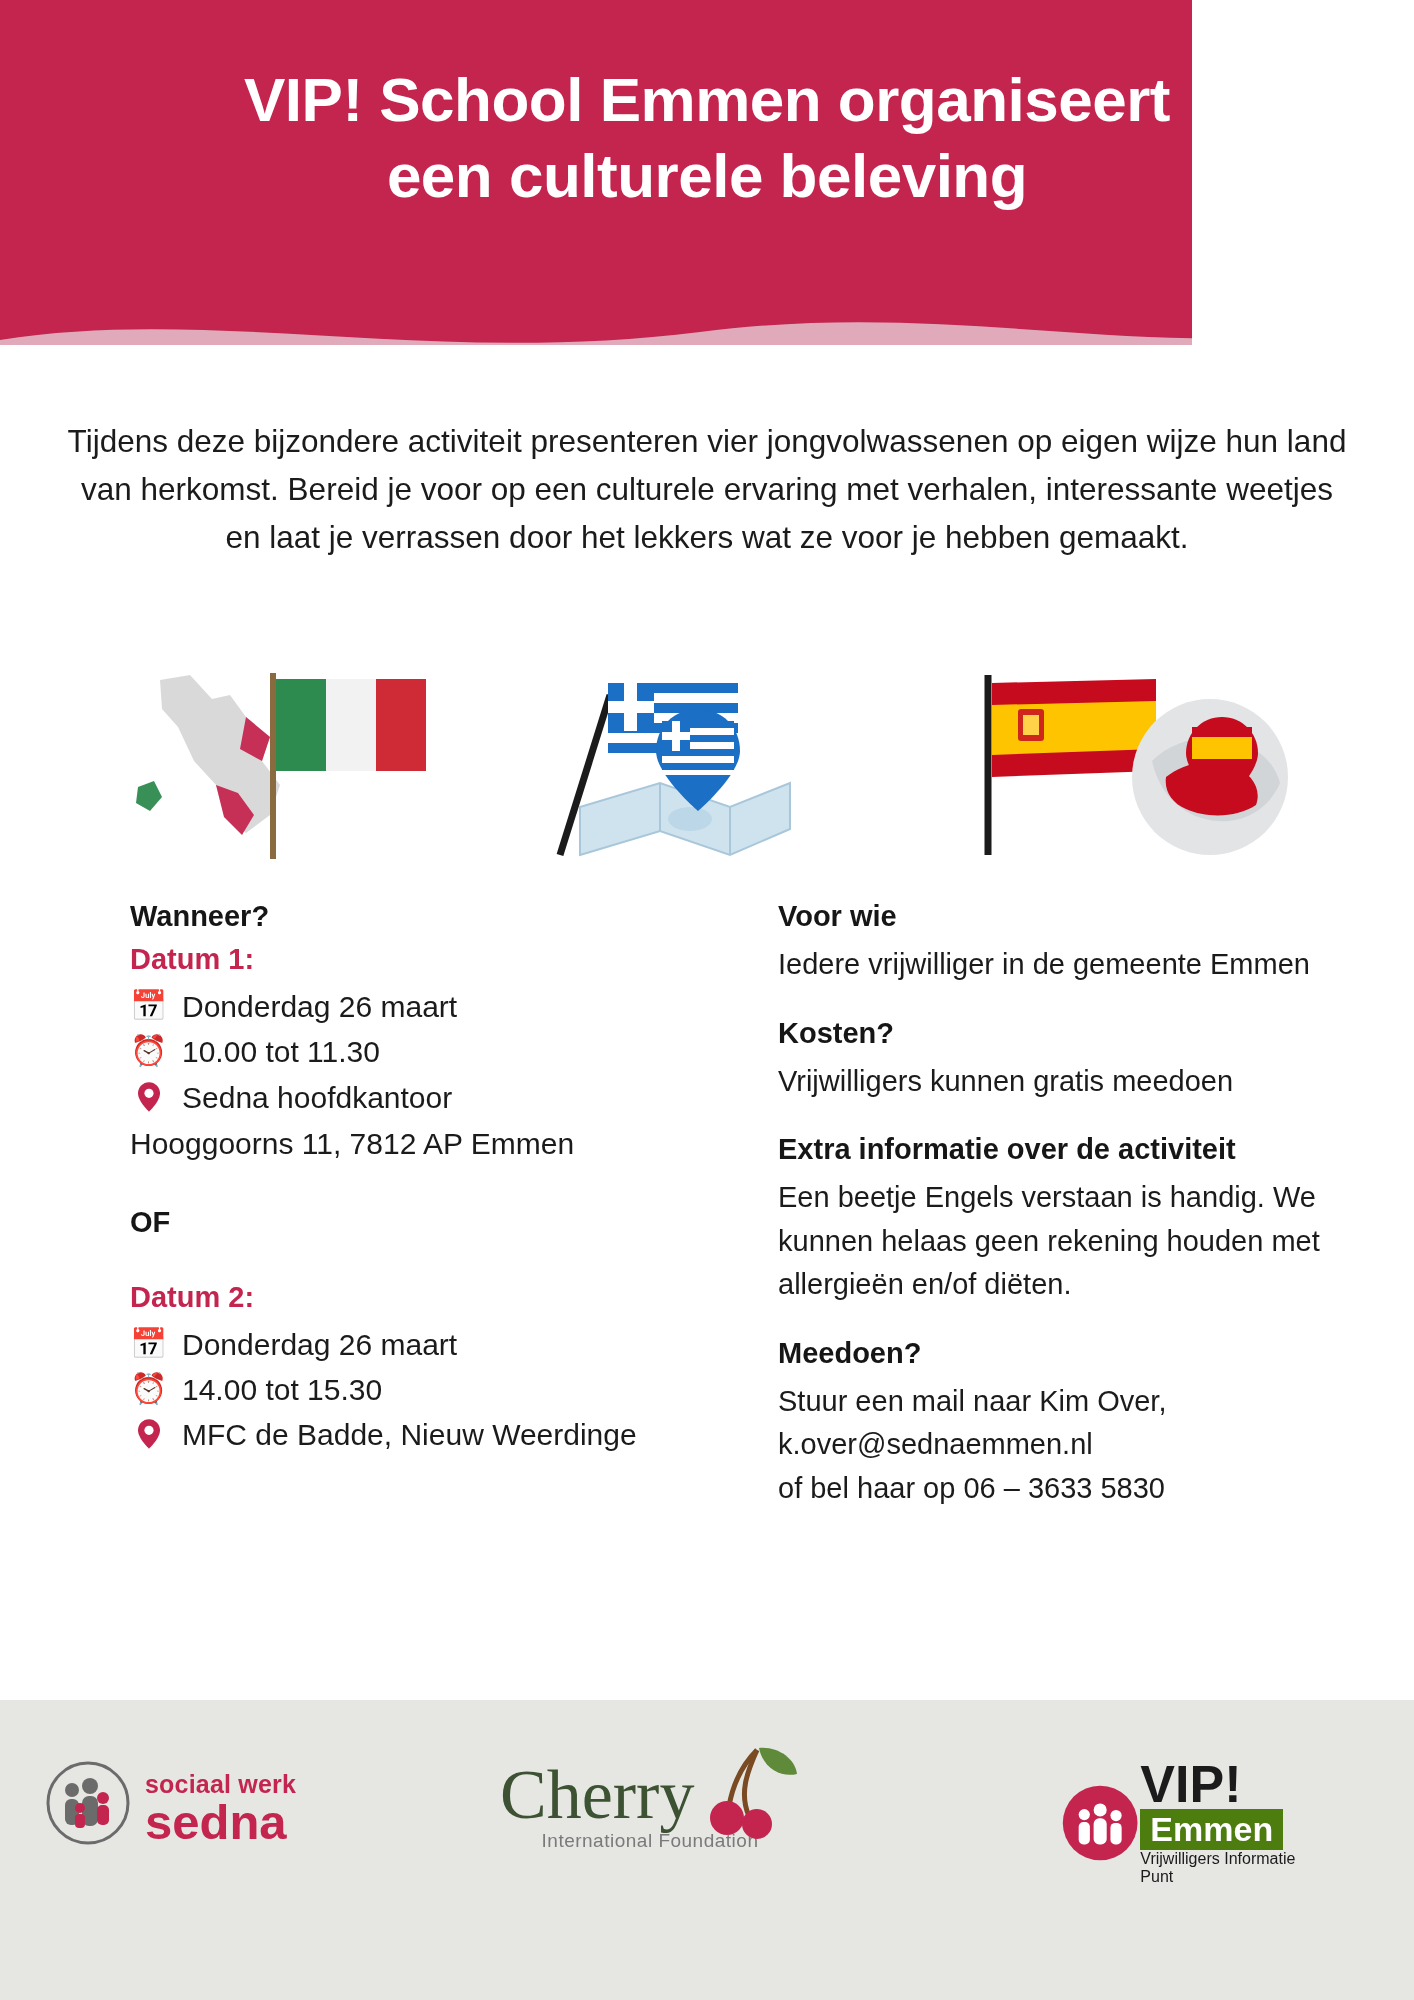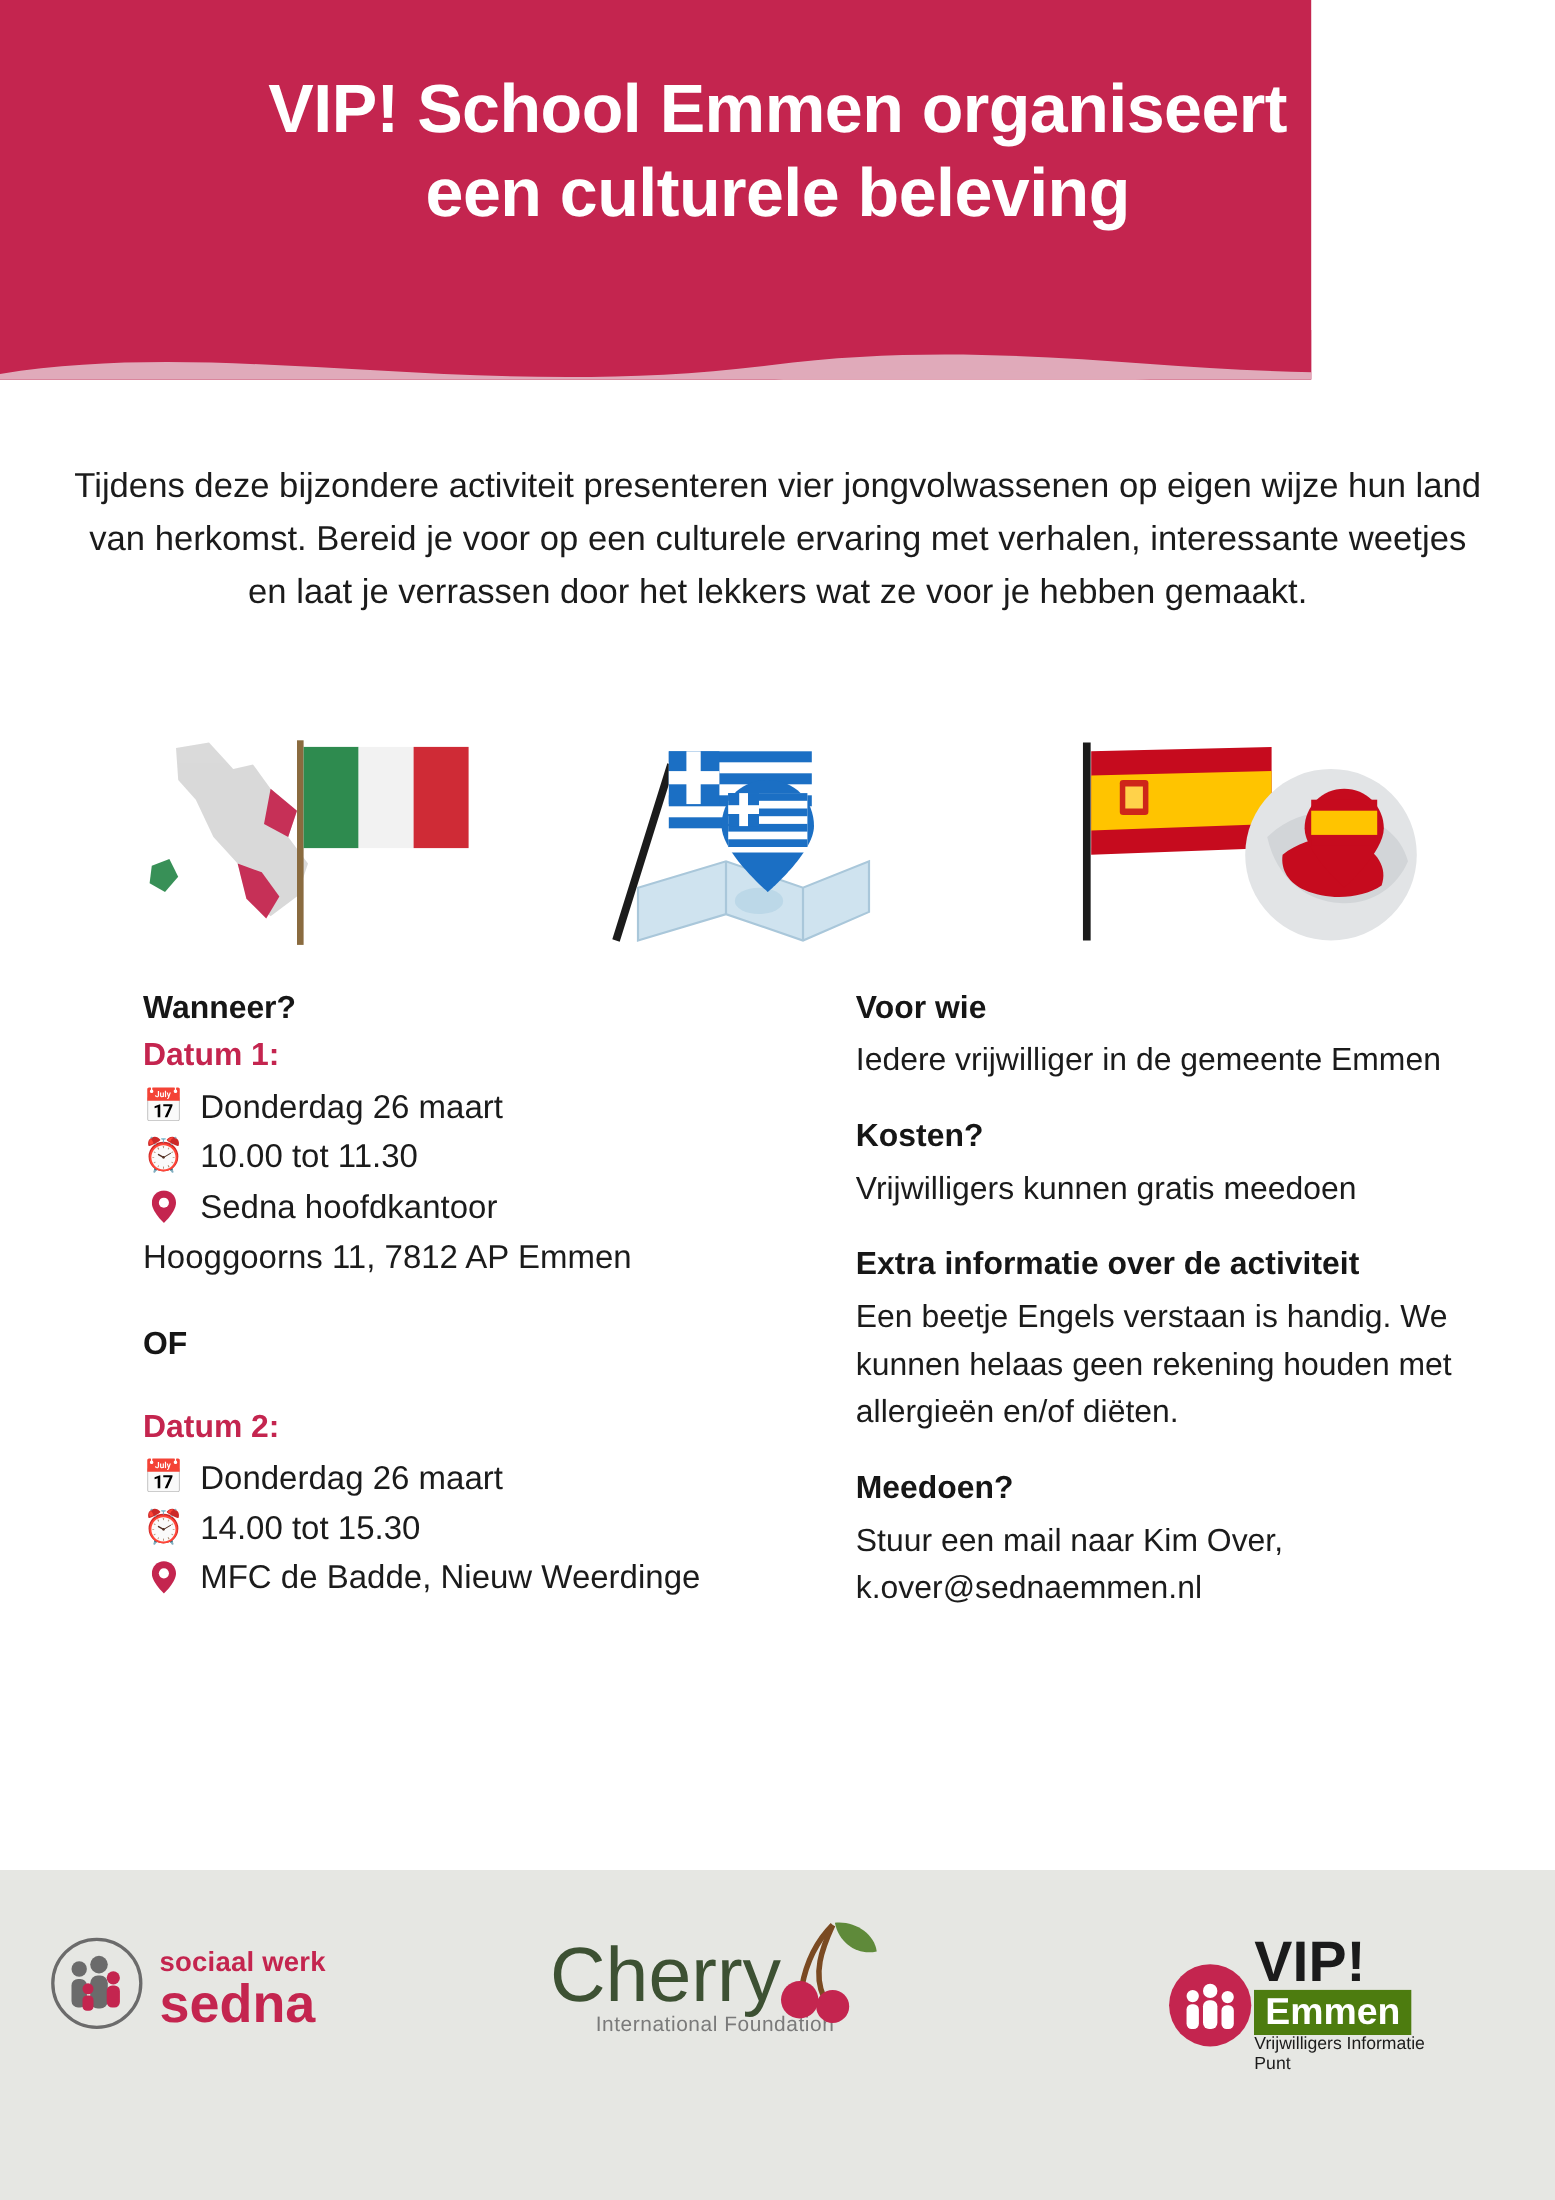--- a/index.html
+++ b/index.html
@@ -83,21 +83,21 @@
     overflow:hidden;
   }
   .footer-wave{position:absolute;left:0;top:-62px;width:1414px;height:90px;}
   .logos{position:absolute;left:0;top:1760px;width:1414px;height:200px;}
   .logo{position:absolute;top:0;}
   .logo-sedna{left:45px;width:320px;}
   .logo-cherry{left:500px;width:300px;}
   .logo-vip{left:1060px;width:260px;}
   .sedna-txt-1{font-size:25px;color:#c4254f;font-weight:bold;letter-spacing:.2px;}
   .sedna-txt-2{font-size:49px;color:#c4254f;font-weight:bold;line-height:.95;}
-  .cherry-txt{font-family:Liberation Sans, sans-serif;font-size:70px;color:#3d5133;line-height:1;}
+  .cherry-txt{font-family:Liberation Serif, serif;font-size:70px;color:#3d5133;line-height:1;}
   .cherry-sub{font-size:19px;color:#7a7a7a;letter-spacing:.5px;text-align:center;}
   .vip-txt{font-size:52px;font-weight:bold;color:#1b1b1b;line-height:.95;}
   .vip-emmen{font-size:34px;font-weight:bold;color:#ffffff;background:#4d7c0f;padding:1px 10px;display:inline-block;}
   .vip-sub{font-size:16px;color:#1b1b1b;}
 </style>
 </head>
 <body>
 
 <div class="header">
   <div class="header-title">
@@ -254,20 +254,21 @@
 
   <div class="block">
     <div class="h-black">Extra informatie over de activiteit</div>
     <p>Een beetje Engels verstaan is handig. We kunnen helaas geen rekening houden met allergieën en/of diëten.</p>
   </div>
 
   <div class="block">
     <div class="h-black">Meedoen?</div>
     <p>Stuur een mail naar Kim Over,</p>
     <p>k.over@sednaemmen.nl</p>
+    <p>of bel haar op 06 – 3633 5830</p>
   </div>
 </div>
 
 <div class="footer">
   <svg class="footer-wave" viewBox="0 0 1414 90" preserveAspectRatio="none">
     <path d="M0,40 C230,86 470,4 706,38 C960,74 1180,14 1414,52 L1414,90 L0,90 Z" fill="#e6e7e3"></path>
   </svg>
 </div>
 
 <div class="logos">

